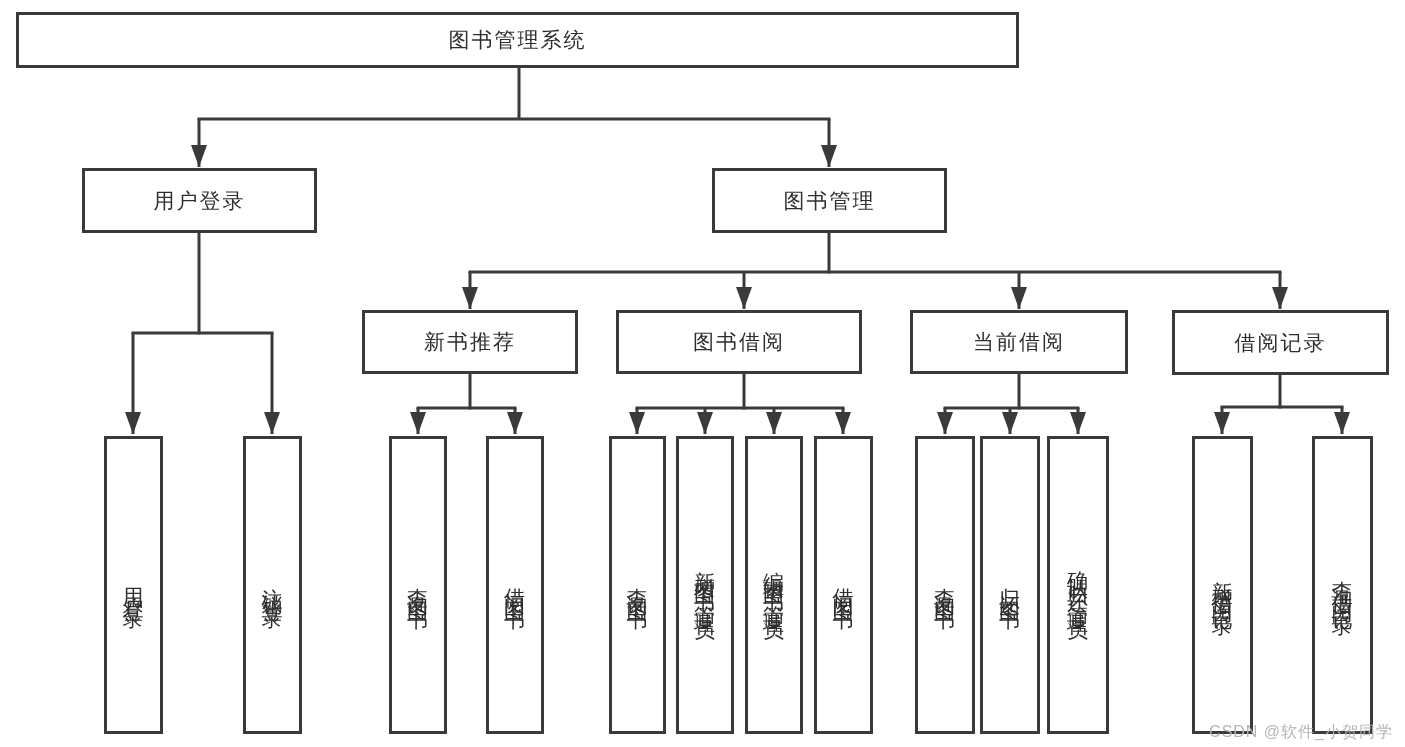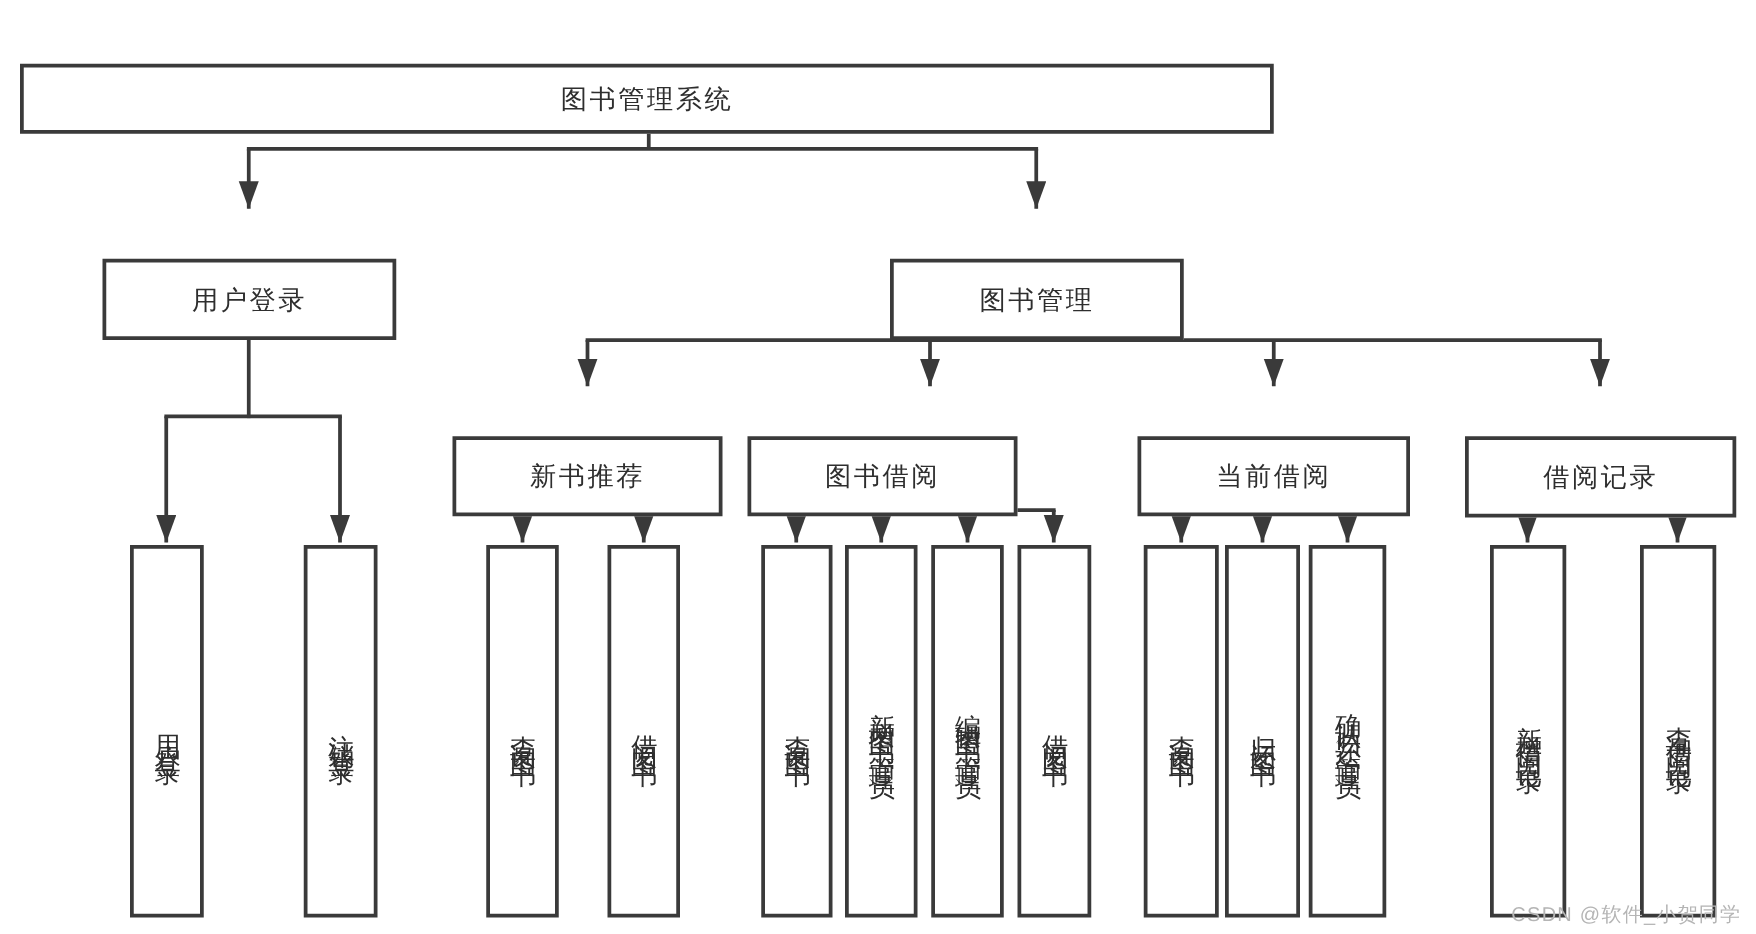--- a/index.html
+++ b/index.html
@@ -26,21 +26,20 @@
     background: #fff;
     border: 3px solid var(--line);
     box-sizing: border-box;
     display: flex;
     align-items: center;
     justify-content: center;
     font-size: 21px;
     color: var(--text);
     letter-spacing: 2px;
     white-space: nowrap;
-    margin-top: 39px;
   }
   .vnode {
     position: absolute;
     z-index: 2;
     background: #fff;
     border: 3px solid var(--line);
     box-sizing: border-box;
     display: grid;
     place-items: center;
     font-size: 21px;
@@ -114,21 +113,21 @@
     <line x1="1222" y1="407" x2="1222" y2="434" marker-end="url(#arrowhead)"></line>
     <line x1="1342" y1="407" x2="1342" y2="434" marker-end="url(#arrowhead)"></line>
   </svg>
 
   <div class="node" style="left:16px; top:12px; width:1003px; height:56px;">图书管理系统</div>
 
   <div class="node" style="left:82px; top:168px; width:235px; height:65px;">用户登录</div>
   <div class="node" style="left:362px; top:310px; width:216px; height:64px;">新书推荐</div>
 
   <div class="node" style="left:712px; top:168px; width:235px; height:65px;">图书管理</div>
-  <div class="node" style="left:598px; top:310px; width:216px; height:64px;">图书借阅</div>
+  <div class="node" style="left:616px; top:310px; width:246px; height:64px;">图书借阅</div>
   <div class="node" style="left:910px; top:310px; width:218px; height:64px;">当前借阅</div>
   <div class="node" style="left:1172px; top:310px; width:217px; height:65px;text-align:center;">借阅记录</div>
 
   <div class="vnode" style="left:104px; top:436px; width:59px; height:298px;">
     <span>用户登录</span>
   </div>
   <div class="vnode" style="left:243px; top:436px; width:59px; height:298px;">
     <span>注销登录</span>
   </div>
 

